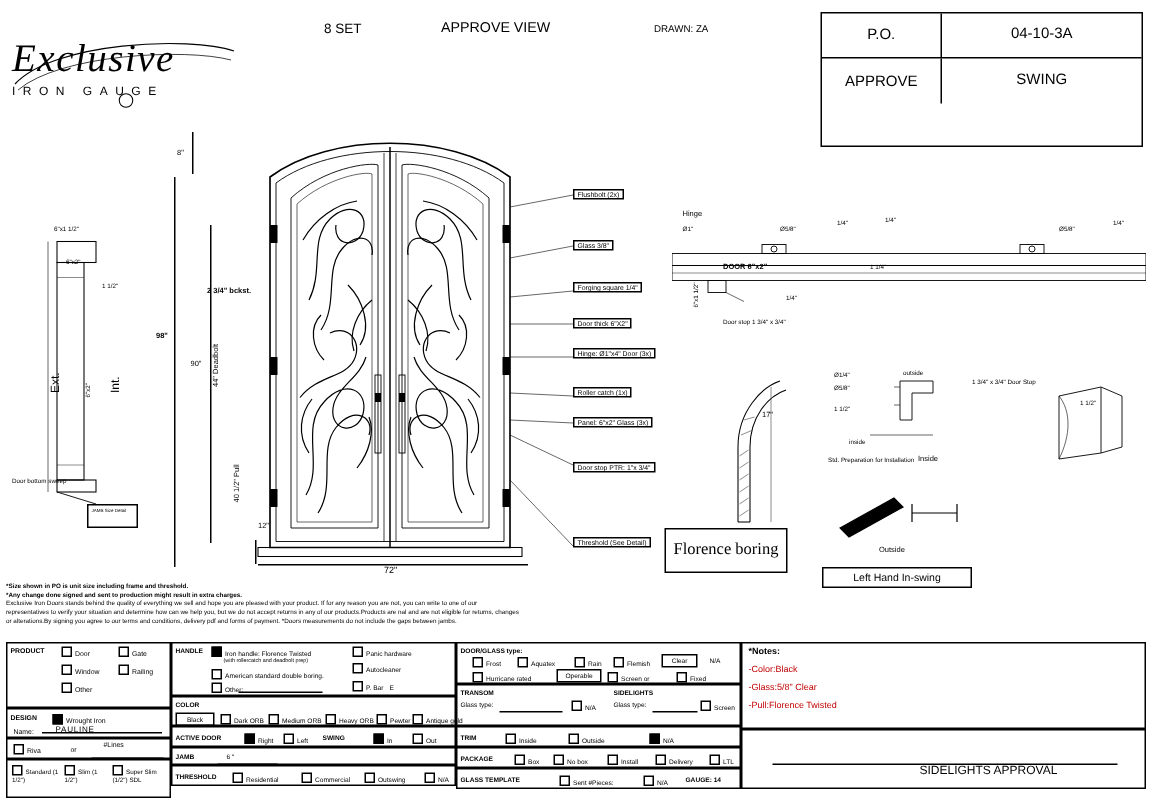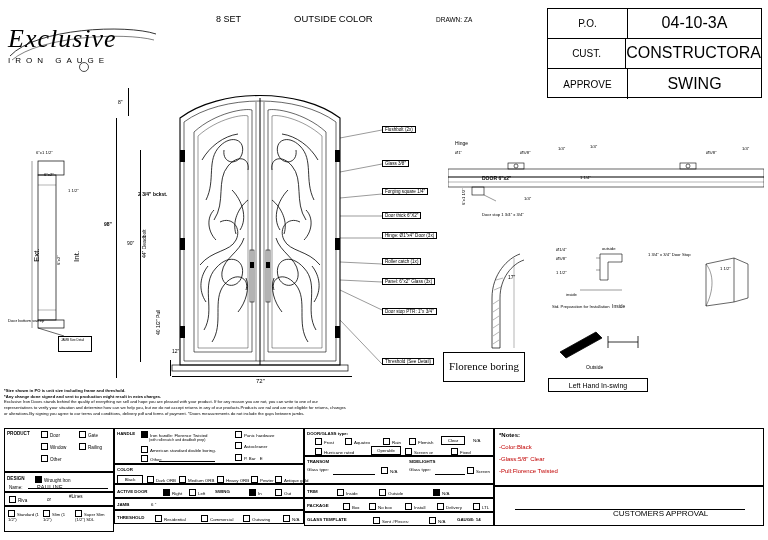--- a/index.html
+++ b/index.html
@@ -14,53 +14,49 @@
   .bx{position:absolute;border:1px solid #000;box-sizing:border-box;}
   .ctr{display:flex;align-items:center;justify-content:center;text-align:center;}
   .sm{font-size:5px;}
   .xs{font-size:4.2px;}
   .md{font-size:6px;}
   
   #titleblock{right:6px;top:8px;width:215px;height:90px;}
   #titleblock .row{display:flex;border-bottom:1px solid #000;height:30px;box-sizing:border-box;}
   #titleblock .row:last-child{border-bottom:none;}
   #titleblock .lbl{width:80px;border-right:1px solid #000;display:flex;align-items:center;justify-content:center;font-size:10px;box-sizing:border-box;}
-  #titleblock .val{flex:1;display:flex;align-items:center;justify-content:center;font-size:16px;text-align:center;line-height:1.05;box-sizing:border-box;}
+  #titleblock .val{flex:1;display:flex;align-items:center;justify-content:center;font-size:10px;text-align:center;line-height:1.05;box-sizing:border-box;}
   .logo{position:absolute;left:8px;top:24px;width:150px;}
   .logo .name{font-family:"Liberation Serif", serif;font-style:italic;font-size:26px;letter-spacing:1px;}
   .logo .sub{font-size:8px;letter-spacing:5px;margin-top:2px;}
   .note-small{font-size:4.2px;line-height:1.35;}
   .chk{display:inline-block;width:5px;height:5px;border:1px solid #000;margin-right:2px;vertical-align:-1px;}
   svg{display:block;}
 </style>
 </head>
 <body>
 
 <div class="txt" style="left:216px;top:14px;font-size:9px;">8  SET</div>
-<div class="txt" style="left:294px;top:13px;font-size:9.5px;">OUTSIDE COLOR</div>
+<div class="txt" style="left:294px;top:13px;font-size:9.5px;">APPROVE VIEW</div>
 <div class="txt" style="left:436px;top:16px;font-size:6.5px;">DRAWN: ZA</div>
 
 <div class="logo">
   <div class="name">Exclusive</div>
   <div class="sub">IRON   GAUGE</div>
 </div>
 <svg class="abs" style="left:6px;top:20px;" width="160" height="60">
   <path d="M4 36 C30 8, 120 4, 150 14" stroke="#000" fill="none" stroke-width="0.8"></path>
   <path d="M6 40 C34 16, 118 12, 148 20" stroke="#000" fill="none" stroke-width="0.5"></path>
   <circle cx="78" cy="47" r="4.5" stroke="#000" fill="none" stroke-width="0.7"></circle>
 </svg>
 
 <div class="bx" id="titleblock">
   <div class="row">
     <div class="lbl">P.O.</div>
     <div class="val">04-10-3A</div>
-  </div>
-  <div class="row">
-    <div class="lbl">CUST.</div>
-    <div class="val">CONSTRUCTORA</div>
   </div>
   <div class="row">
     <div class="lbl">APPROVE</div>
     <div class="val">SWING</div>
   </div>
 </div>
 
 <div class="txt xs" style="left:36px;top:150px;">6"x1 1/2"</div>
 <svg class="abs" style="left:20px;top:155px;" width="80" height="210">
   <rect x="18" y="6" width="26" height="14" stroke="#000" fill="none" stroke-width="0.7"></rect>
@@ -393,15 +389,15 @@
 </div>
 
 <div class="bx" style="left:494px;top:428px;width:270px;height:58px;font-size:6px;">
   <div class="txt" style="left:4px;top:3px;font-weight:bold;">*Notes:</div>
   <div class="txt" style="left:4px;top:15px;color:#c00000;">-Color:Black</div>
   <div class="txt" style="left:4px;top:27px;color:#c00000;">-Glass:5/8" Clear</div>
   <div class="txt" style="left:4px;top:39px;color:#c00000;">-Pull:Florence Twisted</div>
 </div>
 
 <div class="bx" style="left:494px;top:486px;width:270px;height:40px;">
-  <div class="txt" style="left:118px;top:22px;font-size:8px;">CUSTOMERS APPROVAL</div>
+  <div class="txt" style="left:118px;top:22px;font-size:8px;">SIDELIGHTS APPROVAL</div>
   <div class="ln" style="left:20px;top:22px;width:230px;height:1px;"></div>
 </div>
 
 </body></html>

